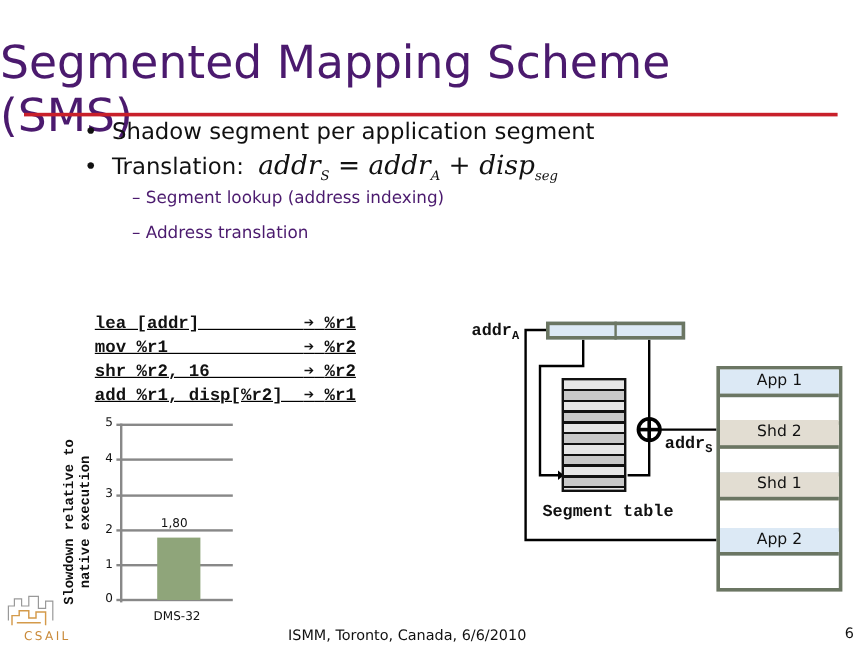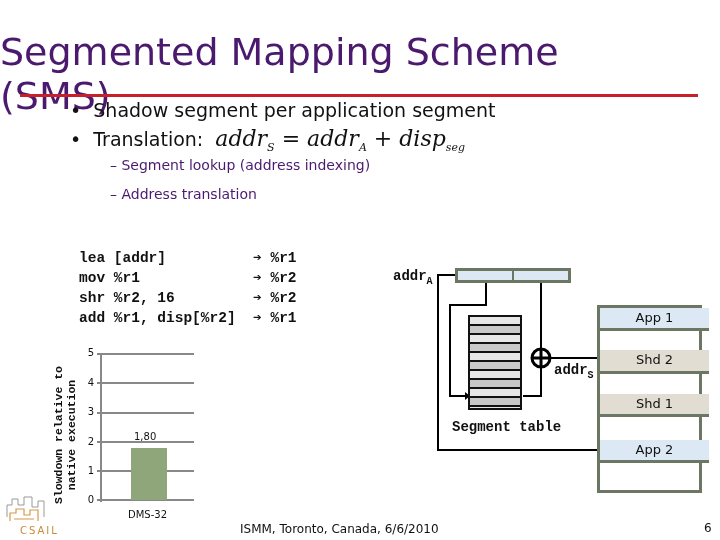--- a/index.html
+++ b/index.html
@@ -8,21 +8,21 @@
   .title { left: 0; top: 30px; width: 580px; text-align: left; font-size: 38px; color: #4b1a6e; font-family: "DejaVu Sans", sans-serif; }
   .rule { left: 20px; top: 94px; width: 678px; height: 3px; background: #c8202a; }
   .bullet { font-size: 19px; color: #111; white-space: nowrap; }
   .sub { font-size: 14px; color: #4b1a6e; white-space: nowrap; }
   .math { font-family: "DejaVu Serif", serif; font-style: italic; font-size: 22px; }
   .math sub { font-size: 11px; }
   .code { font-family: "Liberation Mono", monospace; font-weight: bold; font-size: 14.5px; color: #111; line-height: 20px; white-space: pre; }
   .mono-b { font-family: "Liberation Mono", monospace; font-weight: bold; color: #111; }
   .bar-top { background: #dce9f5; border: 3px solid #6b7663; box-sizing: border-box; }
   .mem { left: 597px; top: 305px; width: 105px; height: 188px; border: 3px solid #6b7663; box-sizing: border-box; background: #fff; }
-  .memrow { position: absolute; left: 0; width: 109px; height: 20px; font-size: 13px; text-align: center; line-height: 20px; color: #111; border-bottom: 3px solid #6b7663; }
+  .memrow { position: absolute; left: 0; width: 99px; height: 20px; font-size: 13px; text-align: center; line-height: 20px; color: #111; border-bottom: 3px solid #6b7663; }
   .app { background: #dce9f5; }
   .shd { background: #e2ddd2; }
   .axis-tick { font-size: 10px; color: #111; width: 14px; text-align: right; }
   .gridline { height: 2px; background: #888; }
   .footer { font-size: 12px; color: #111; }
 </style>
 </head>
 <body>
 
 <div class="abs title">Segmented Mapping Scheme (SMS)</div>
@@ -37,21 +37,21 @@
     <span>addr</span><sub>S</sub>
     <span style="font-style:normal;">=</span>
     <span>addr</span><sub>A</sub>
     <span style="font-style:normal;">+</span>
     <span>disp</span><sub>seg</sub>
   </span>
 </div>
 <div class="abs sub" style="left:110px; top:157px;">– Segment lookup (address indexing)</div>
 <div class="abs sub" style="left:110px; top:186px;">– Address translation</div>
 
-<div class="abs" style="left:79px; top:248px;">
+<div class="abs" style="left:79px; top:260px;text-decoration:underline;">
   <div class="code"><span>lea [addr]          </span><span>➔</span> <span>%r1</span></div>
   <div class="code"><span>mov %r1             </span><span>➔</span> <span>%r2</span></div>
   <div class="code"><span>shr %r2, 16         </span><span>➔</span> <span>%r2</span></div>
   <div class="code"><span>add %r1, disp[%r2]  </span><span>➔</span> <span>%r1</span></div>
 </div>
 
 <svg class="abs" style="left:0; top:0;" width="720" height="540">
 
   <polyline points="611,450 438,450 438,275 455,275" fill="none" stroke="#000" stroke-width="2"></polyline>
   <polygon points="455,271 461,275 455,279" fill="#000"></polygon>

